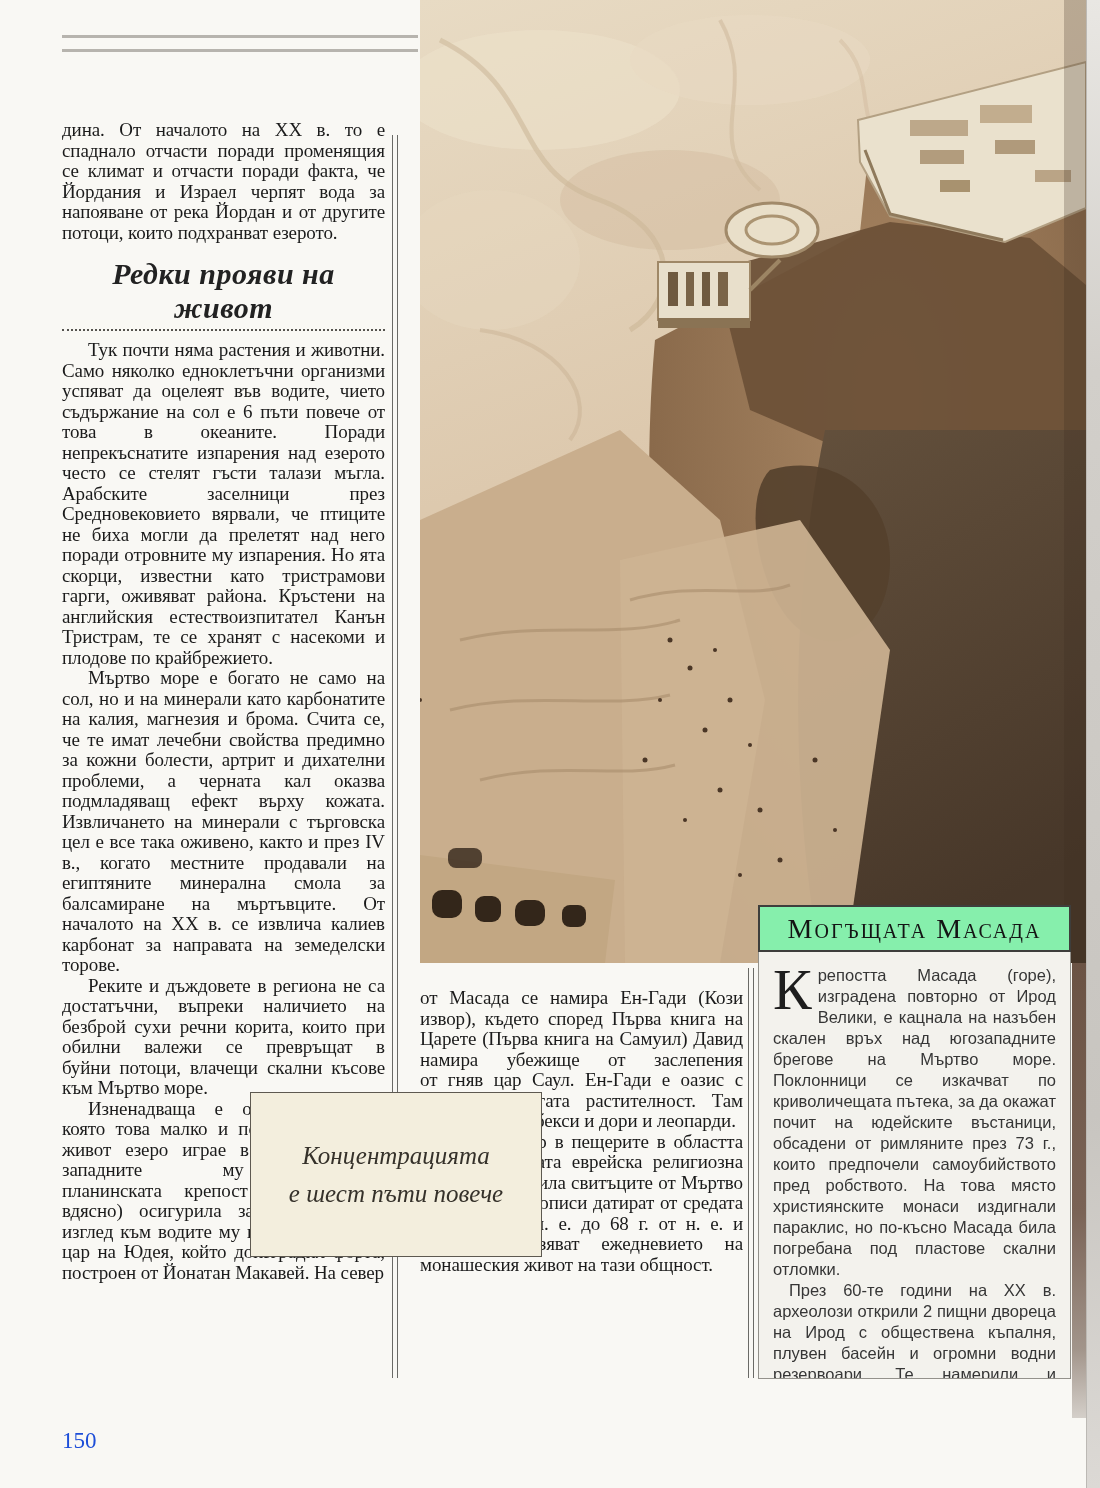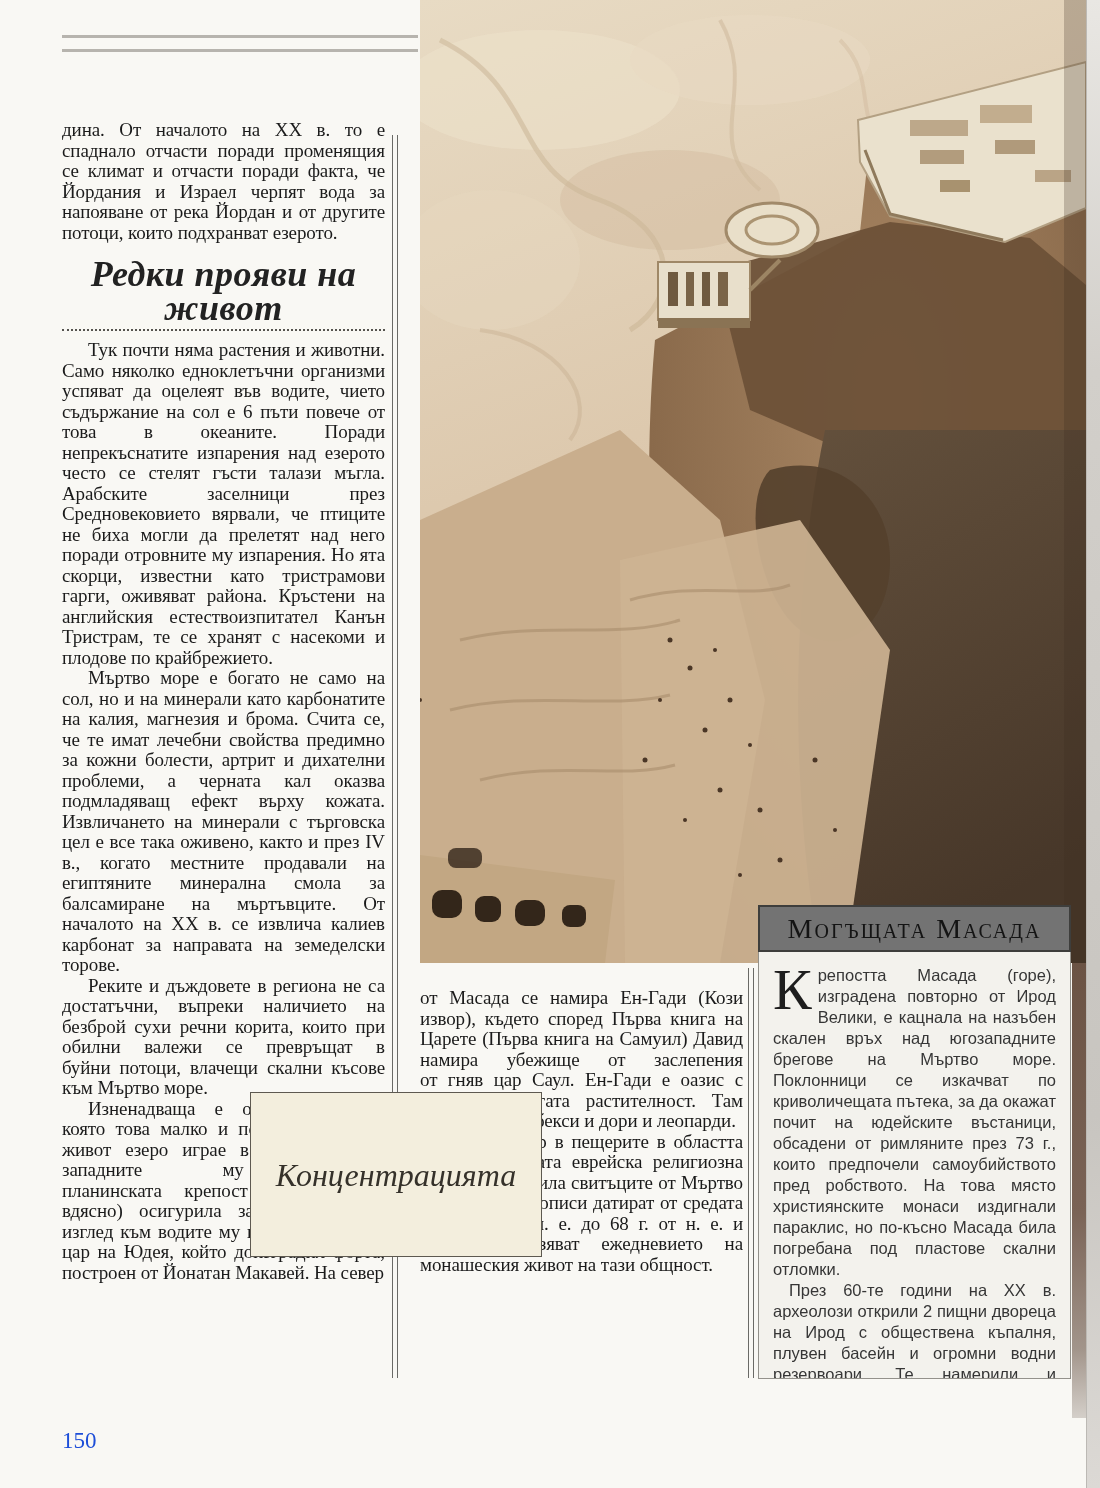--- a/index.html
+++ b/index.html
@@ -12,43 +12,43 @@
   
   .col{position:absolute;text-align:justify;font-size:19px;line-height:20.5px;
        letter-spacing:-0.1px;}
   .col p{margin:0;}
   .left-col{left:62px;top:120px;width:323px;}
   .mid-col{left:420px;top:973px;width:323px;margin-top:15px;}
   .indent{text-indent:26px;}
   .cont{text-align-last:justify;}
   .l-narrow{margin-right:145px;}
   .m-narrow{margin-left:130px;}
-  .section-heading{font-style:italic;text-align:center;font-size:36px;
+  .section-heading{font-style:italic;text-align:center;font-size:30px;
                    line-height:34px;margin:14px 0 4px;letter-spacing:0.5px;color:#222;}
   .dotted-rule{border:none;border-top:2px dotted #55534f;margin:2px 0 9px;}
   
   .vrule{position:absolute;width:4px;border-left:1px solid #6a6a66;border-right:1px solid #6a6a66;}
   .vrule-left{left:392px;top:135px;height:1243px;}
   .vrule-right{left:748px;top:968px;height:410px;}
   
   .photo{position:absolute;left:420px;top:0;width:666px;height:963px;display:block;}
   .photo-edge-strip{position:absolute;left:1072px;top:963px;width:14px;height:455px;
        background:linear-gradient(to bottom,#6b5344,#7a6356 55%,#a2958b 85%,#d4cfc9);}
   .page-edge-strip{position:absolute;left:1086px;top:0;width:14px;height:1488px;
        background:linear-gradient(to bottom,#e9e7e3,#d2cfca 25%,#c8c5c0 75%,#dcd9d5);
        border-left:1px solid #bcb9b4;}
   
   .pull-quote{position:absolute;left:250px;top:1092px;width:292px;height:165px;
        background:#f3eedd;border:1px solid #5d5950;box-sizing:border-box;
        display:flex;flex-direction:column;justify-content:center;align-items:center;}
-  .pull-quote .ql{font-style:italic;font-size:32px;line-height:38px;color:#35312a;
+  .pull-quote .ql{font-style:italic;font-size:25px;line-height:38px;color:#35312a;
        text-align:center;white-space:nowrap;}
   
   .sidebar-title{position:absolute;left:758px;top:905px;width:313px;height:47px;
-       box-sizing:border-box;background:#737373;border:2px solid #3e3e3c;
+       box-sizing:border-box;background:#86efac;border:2px solid #3e3e3c;
        display:flex;align-items:center;justify-content:center;
        font-variant:small-caps;font-size:28px;letter-spacing:2px;color:#141414;}
   .sidebar-body{position:absolute;left:758px;top:952px;width:313px;height:427px;
        box-sizing:border-box;background:#f3f2ed;border:1px solid #93918b;border-top:none;
        padding:13px 14px;overflow:hidden;
        font-family:"Liberation Sans", sans-serif;font-size:16.5px;line-height:21px;
        color:#363636;text-align:justify;}
   .sidebar-body p{margin:0;}
   .sidebar-body .sb2{text-indent:16px;}
   .drop-cap{float:left;font-family:"Liberation Serif", serif;font-size:58px;
@@ -184,20 +184,21 @@
 
   <div class="col mid-col">
     <p class="cont">от Масада се намира Ен-Гади (Кози извор), където според Първа книга на Царете (Първа книга на Самуил) Давид намира убежище от заслепения</p>
     <p class="m-narrow">от гняв цар Саул. Ен-Гади е оазис с потоци и богата растителност. Там живеят диви ибекси и дори и леопарди.</p>
     <p class="m-narrow indent cont">По на север в пещерите в областта Кумран древната еврейска религиозна</p>
     <p>група есеи скрила свитъците от Мъртво море. Тези ръкописи датират от средата на III в. пр. н. е. до 68 г. от н. е. и отчасти отразяват ежедневието на монашеския живот на тази общност.</p>
   </div>
 
   <div class="pull-quote">
     <div class="ql">Концентрацията</div>
+    <div class="ql">е шест пъти повече</div>
   </div>
 
   <div class="sidebar-title">Могъщата Масада</div>
   <div class="sidebar-body">
     <p><span class="drop-cap">К</span><span>репостта Масада (горе), изградена повторно от Ирод Велики, е кацнала на назъбен скален връх над югозападните брегове на Мъртво море. Поклонници се изкачват по криволичещата пътека, за да окажат почит на юдейските въстаници, обсадени от римляните през 73 г., които предпочели самоубийството пред робството. На това място християнските монаси издигнали параклис, но по-късно Масада била погребана под пластове скални отломки.</span></p>
     <p class="sb2">През 60-те години на XX в. археолози открили 2 пищни двореца на Ирод с обществена къпалня, плувен басейн и огромни водни резервоари. Те намерили и убежищата на юдейските въстаници, техните ритуални бани и считаната за най-стара в света синагога.</p>
   </div>
 
   <div class="page-number">150</div>
 

